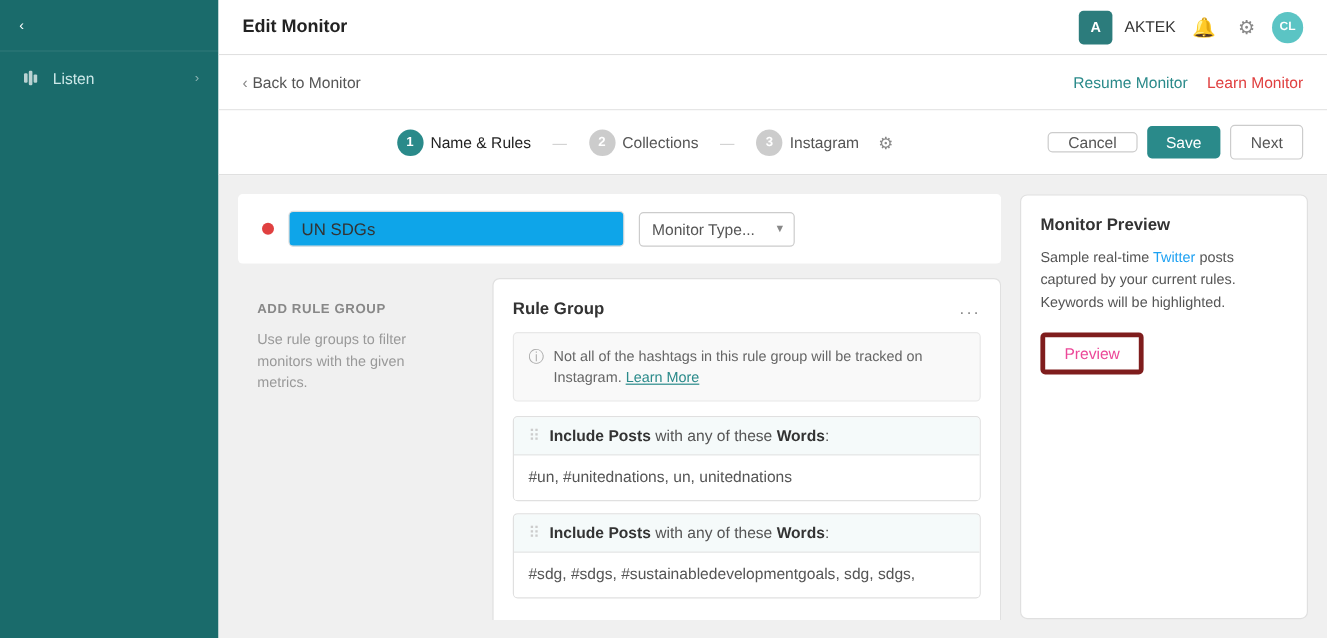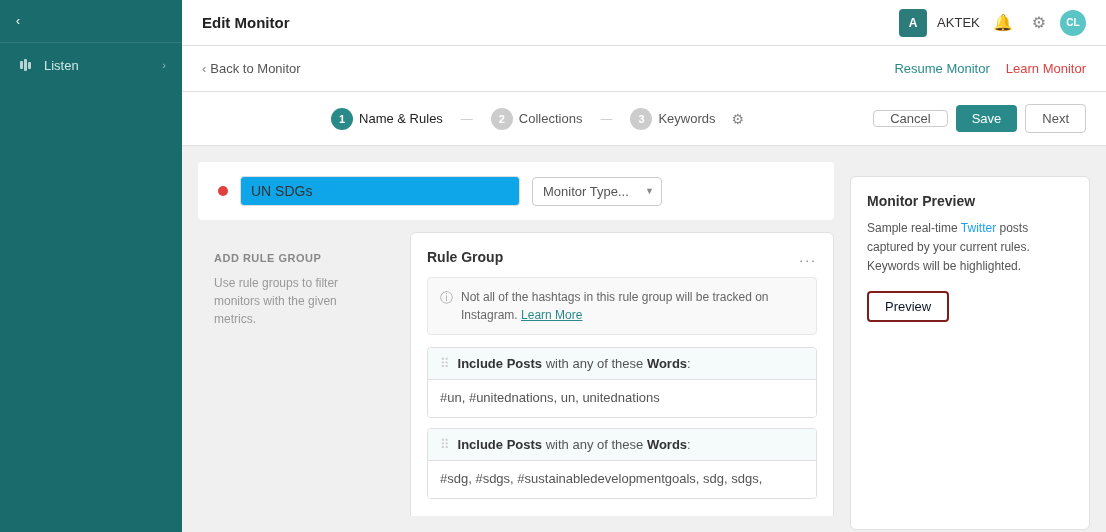--- a/index.html
+++ b/index.html
@@ -81,25 +81,25 @@
     .rule-item-text { font-size: 13px; color: #555; }
     .rule-item-text strong { color: #333; }
     .rule-item-body { padding: 8px 12px; background: #fff; }
     .rule-tags { font-size: 13px; color: #555; line-height: 1.6; }
 
     .and-connector { display: flex; align-items: center; justify-content: center; margin: 6px 0; }
     .and-badge { background: #e8f0f0; border: 1px solid #c0d8d8; border-radius: 10px; padding: 2px 12px; font-size: 11px; color: #5a9a9a; font-weight: 600; }
 
     
     .side-panel { width: 240px; flex-shrink: 0; }
-    .monitor-preview-card { background: #fff; border-radius: 6px; padding: 16px; border: 1px solid #e0e0e0; height: 100%; margin-top: 14px; }
+    .monitor-preview-card { background: #fff; border-radius: 6px; padding: 16px; border: 1px solid #e0e0e0; height: 100%; }
     .preview-title { font-size: 14px; font-weight: 600; color: #333; margin-bottom: 10px; }
     .preview-desc { font-size: 12px; color: #555; line-height: 1.6; margin-bottom: 14px; }
     .preview-desc .twitter-link { color: #1da1f2; }
-    .btn-preview { background: #fff; border: 2px solid #7f1d1d; border-radius: 4px; padding: 6px 16px; font-size: 13px; color: #0f172a; cursor: pointer; }
+    .btn-preview { background: #fff; border: 4px solid #7f1d1d; border-radius: 4px; padding: 6px 16px; font-size: 13px; color: #ec4899; cursor: pointer; }
 
     .scrollable { overflow-y: auto; }
   </style>
 </head>
 <body>
 
 <div class="app-container">
 
   <div class="sidebar">
     <div class="sidebar-back-btn">
@@ -149,21 +149,21 @@
           <span class="step-label active">Name &amp; Rules</span>
         </div>
         <span class="step-divider">—</span>
         <div class="step">
           <div class="step-circle inactive">2</div>
           <span class="step-label">Collections</span>
         </div>
         <span class="step-divider">—</span>
         <div class="step">
           <div class="step-circle inactive">3</div>
-          <span class="step-label">Keywords</span>
+          <span class="step-label">Instagram</span>
         </div>
         <span class="gear-icon">⚙</span>
       </div>
       <div class="steps-actions">
         <button class="btn-cancel">Cancel</button>
         <button class="btn-save">Save</button>
         <button class="btn-next">Next</button>
       </div>
     </div>
 

